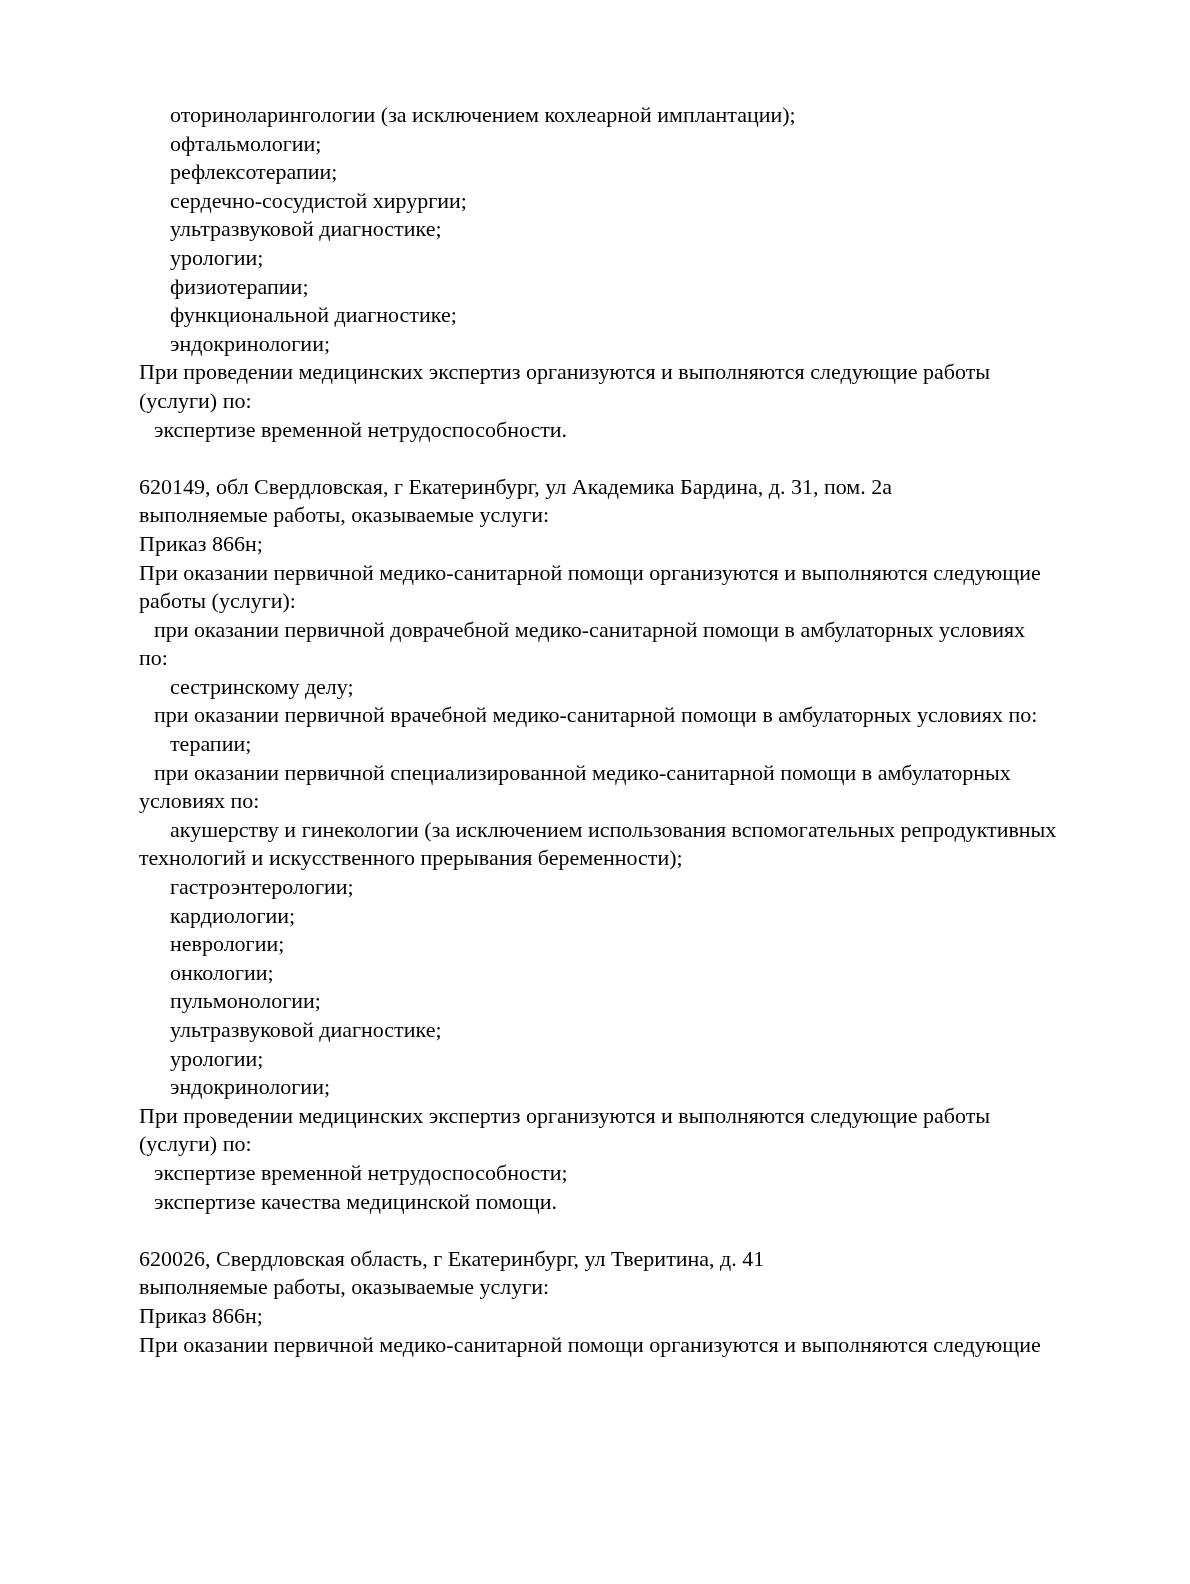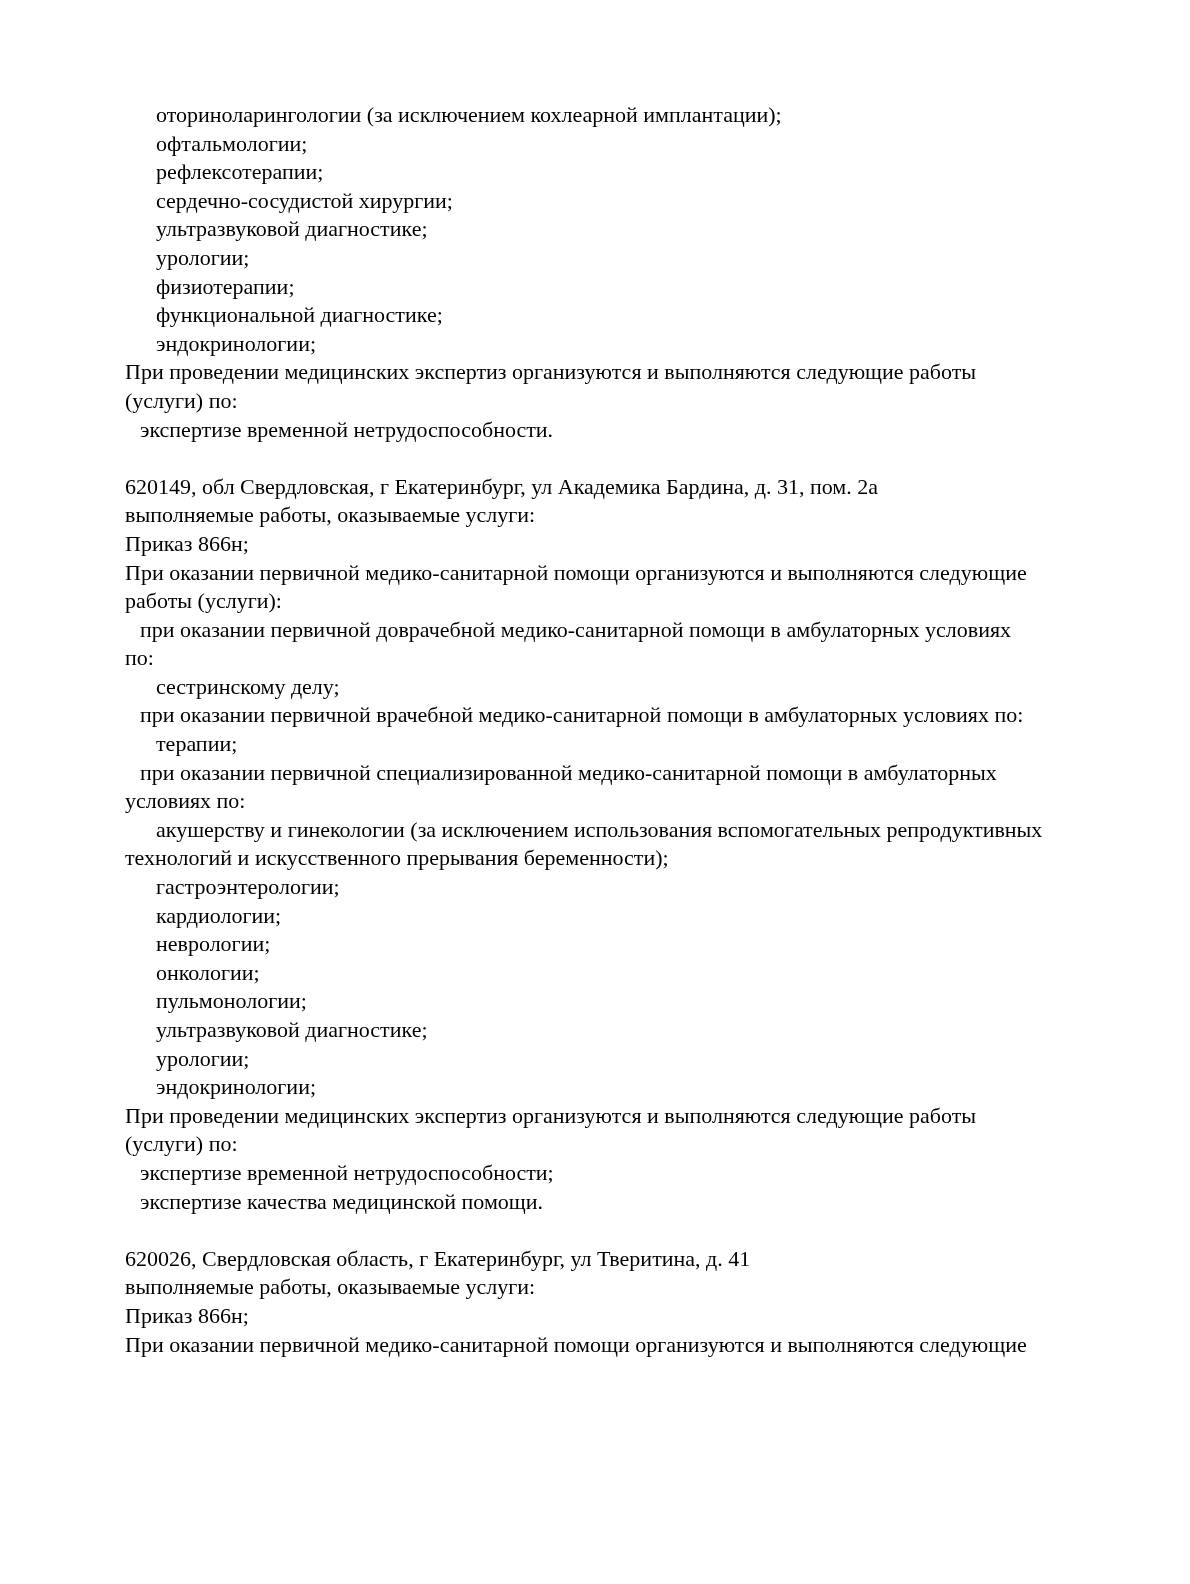--- a/index.html
+++ b/index.html
@@ -20,20 +20,21 @@
     top: 101px;
     width: 1010px;
     font-family: "Liberation Serif", "DejaVu Serif", serif;
     font-size: 22px;
     line-height: 28.6px;
     color: #000000;
     white-space: pre;
   }
   .line {
     min-height: 28.6px;
+    margin-left: 14px;
   }
   .line.i1 { padding-left: 15px; }
   .line.i2 { padding-left: 31px; }
 </style>
 </head>
 <body>
 
 <div class="page">
   <div class="doc"><div class="line i2">оториноларингологии (за исключением кохлеарной имплантации);</div><div class="line i2">офтальмологии;</div><div class="line i2">рефлексотерапии;</div><div class="line i2">сердечно-сосудистой хирургии;</div><div class="line i2">ультразвуковой диагностике;</div><div class="line i2">урологии;</div><div class="line i2">физиотерапии;</div><div class="line i2">функциональной диагностике;</div><div class="line i2">эндокринологии;</div><div class="line">При проведении медицинских экспертиз организуются и выполняются следующие работы</div><div class="line">(услуги) по:</div><div class="line i1">экспертизе временной нетрудоспособности.</div><div class="line">&nbsp;</div><div class="line">620149, обл Свердловская, г Екатеринбург, ул Академика Бардина, д. 31, пом. 2а</div><div class="line">выполняемые работы, оказываемые услуги:</div><div class="line">Приказ 866н;</div><div class="line">При оказании первичной медико-санитарной помощи организуются и выполняются следующие</div><div class="line">работы (услуги):</div><div class="line i1">при оказании первичной доврачебной медико-санитарной помощи в амбулаторных условиях</div><div class="line">по:</div><div class="line i2">сестринскому делу;</div><div class="line i1">при оказании первичной врачебной медико-санитарной помощи в амбулаторных условиях по:</div><div class="line i2">терапии;</div><div class="line i1">при оказании первичной специализированной медико-санитарной помощи в амбулаторных</div><div class="line">условиях по:</div><div class="line i2">акушерству и гинекологии (за исключением использования вспомогательных репродуктивных</div><div class="line">технологий и искусственного прерывания беременности);</div><div class="line i2">гастроэнтерологии;</div><div class="line i2">кардиологии;</div><div class="line i2">неврологии;</div><div class="line i2">онкологии;</div><div class="line i2">пульмонологии;</div><div class="line i2">ультразвуковой диагностике;</div><div class="line i2">урологии;</div><div class="line i2">эндокринологии;</div><div class="line">При проведении медицинских экспертиз организуются и выполняются следующие работы</div><div class="line">(услуги) по:</div><div class="line i1">экспертизе временной нетрудоспособности;</div><div class="line i1">экспертизе качества медицинской помощи.</div><div class="line">&nbsp;</div><div class="line">620026, Свердловская область, г Екатеринбург, ул Тверитина, д. 41</div><div class="line">выполняемые работы, оказываемые услуги:</div><div class="line">Приказ 866н;</div><div class="line">При оказании первичной медико-санитарной помощи организуются и выполняются следующие</div></div>
 </div>

